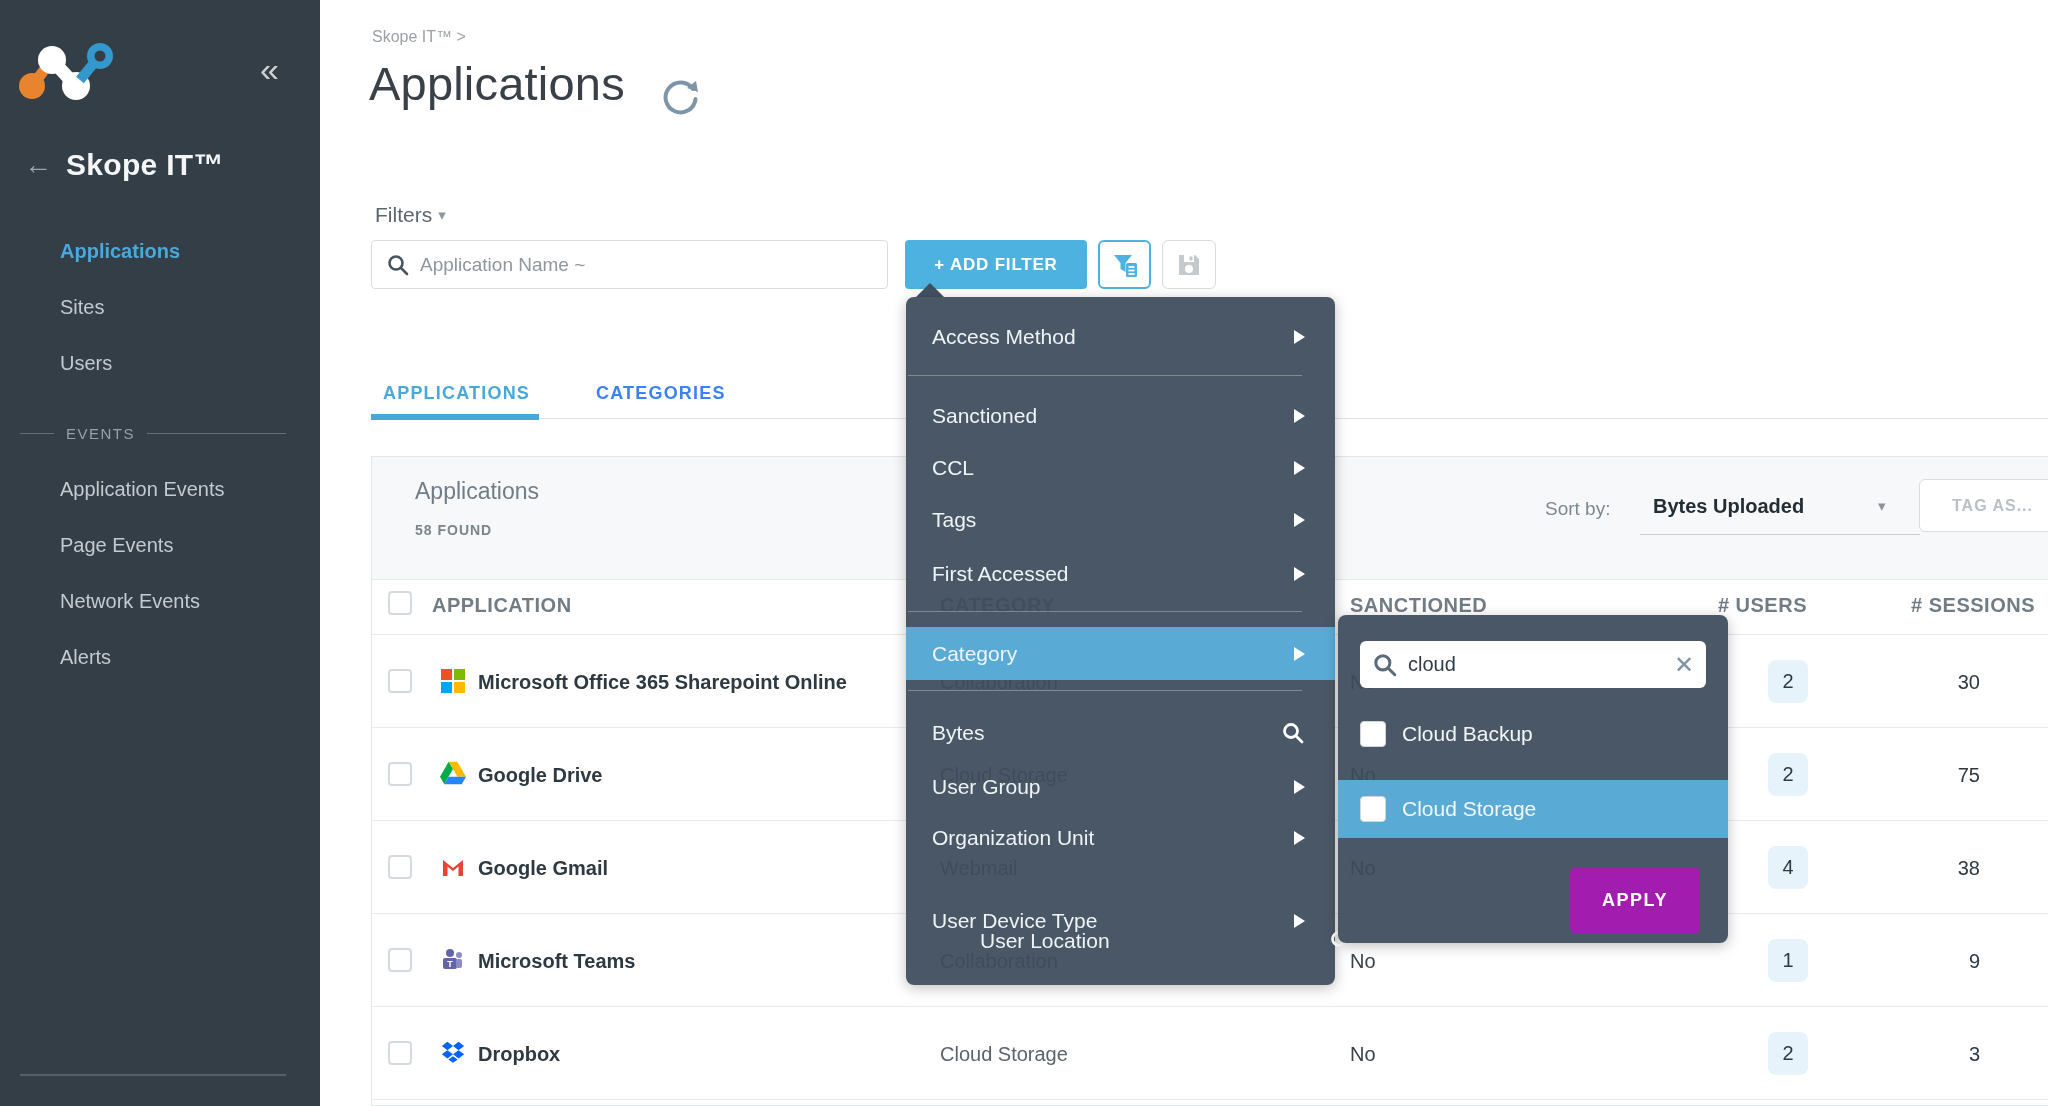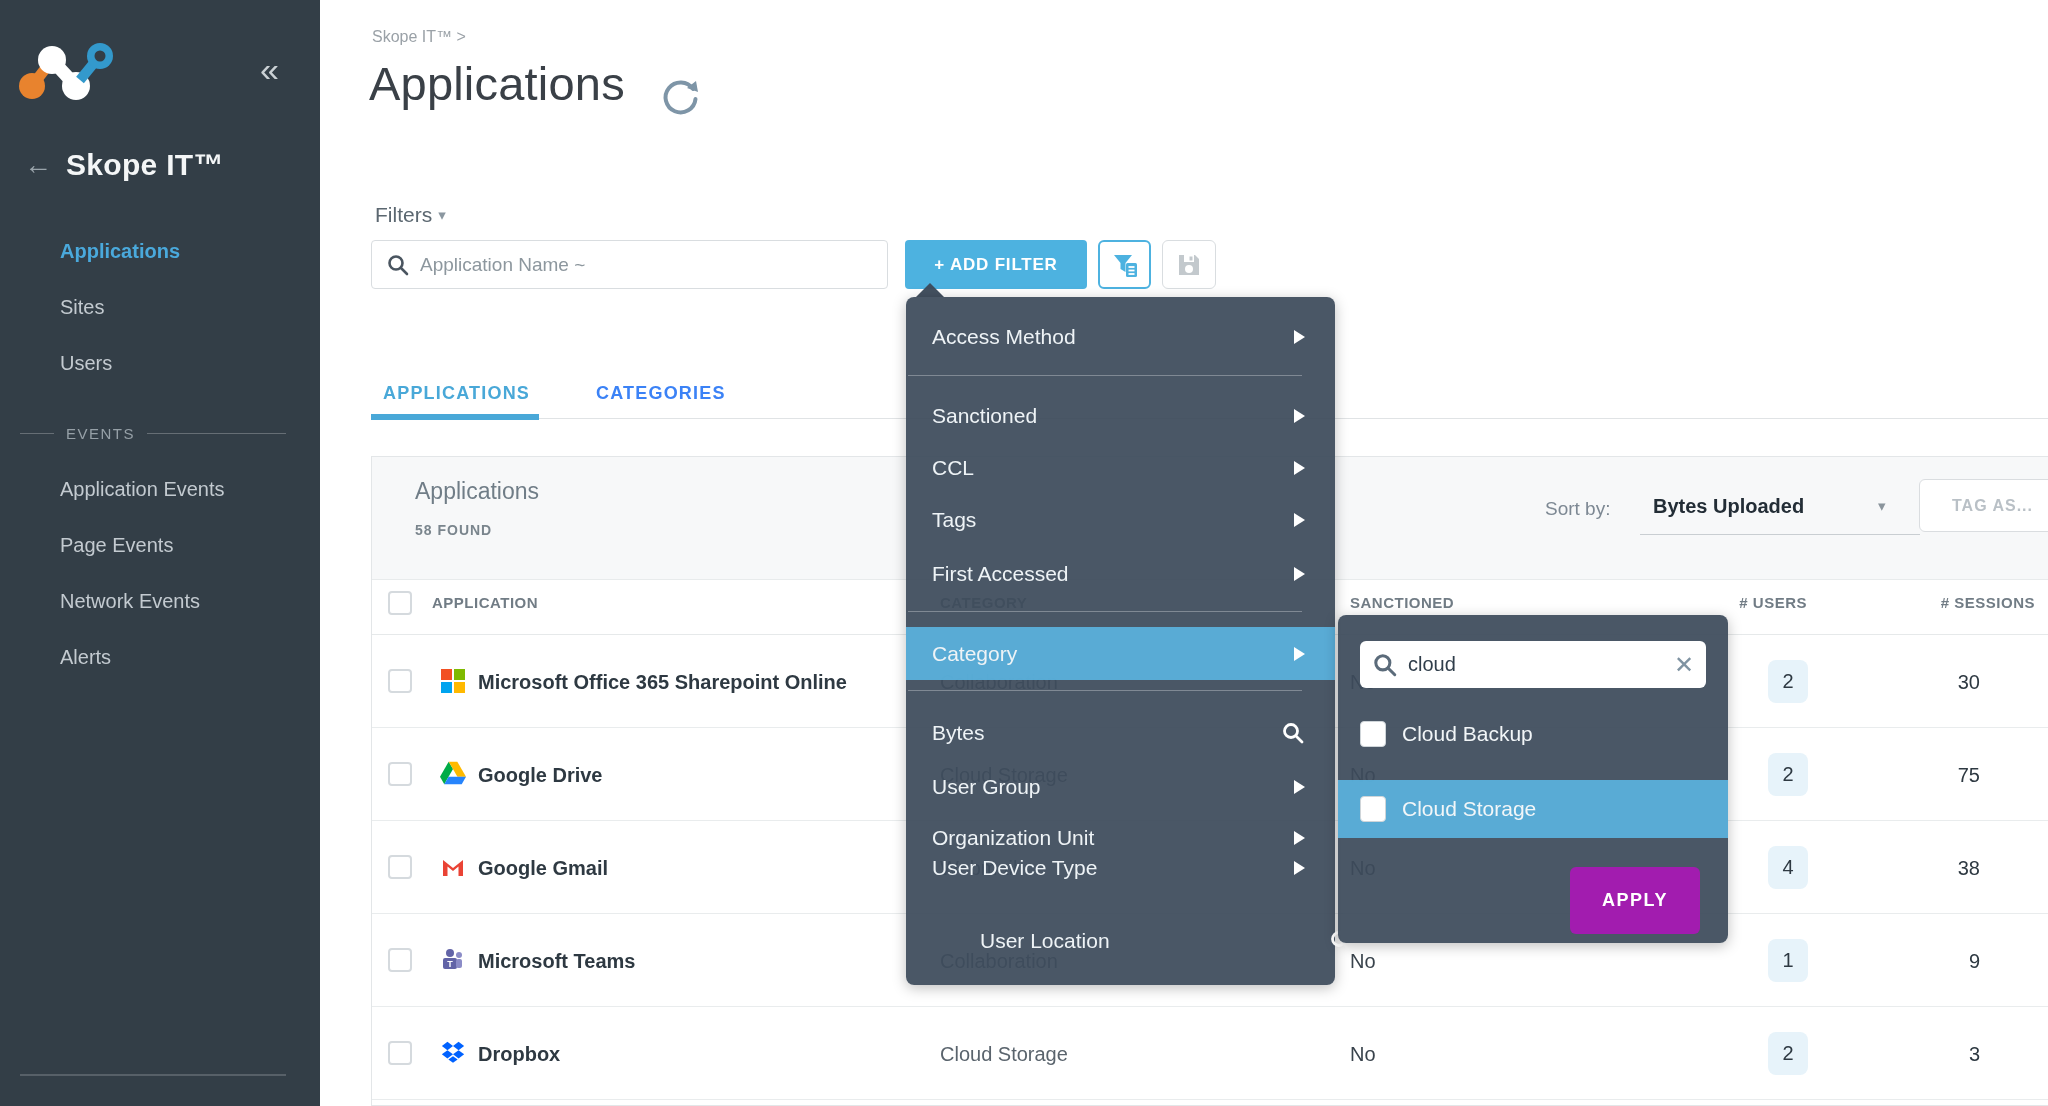--- a/index.html
+++ b/index.html
@@ -58,21 +58,21 @@
   .found { position:absolute; left:415px; top:522px; font-size:14px; font-weight:bold; letter-spacing:1px; color:#7a858d; }
   .sortby-label { position:absolute; left:1545px; top:498px; font-size:19px; color:#7d8893; }
   .sort-value { position:absolute; left:1653px; top:495px; font-size:20px; font-weight:bold; color:#232d36; cursor:pointer; }
   .sort-caret { position:absolute; left:1878px; top:497px; font-size:15px; color:#8a949c; }
   .sort-underline { position:absolute; left:1640px; top:534px; width:280px; height:1px; background:#c9ced2; }
   .btn-tagas { position:absolute; left:1919px; top:479px; width:170px; height:53px; background:#fff; border:1px solid #dadde0;
                border-radius:6px; font-size:16px; font-weight:bold; letter-spacing:1px; color:#b9c0c6; text-align:left;
                padding-left:32px; font-family:"Liberation Sans", sans-serif; cursor:pointer; }
 
   .thead-row { position:absolute; left:372px; top:580px; width:1690px; height:55px; background:#fff; border-bottom:1px solid #e6e9ea; }
-  .th { position:absolute; font-size:15px; font-weight:bold; letter-spacing:0.5px; color:#717c85; top:594px; }
+  .th { position:absolute; font-size:20px; font-weight:bold; letter-spacing:0.5px; color:#717c85; top:594px; }
   .th.c-app { left:432px; }
   .th.c-cat { left:940px; }
   .th.c-san { left:1350px; }
   .th.c-usr { left:1700px; width:107px; text-align:right; }
   .th.c-ses { left:1885px; width:150px; text-align:right; }
 
   .checkbox { width:24px; height:24px; background:#fff; border:2px solid #d5dade; border-radius:4px; cursor:pointer; }
   .thead-check { position:absolute; left:388px; top:591px; }
 
   .trow { position:absolute; left:372px; width:1690px; height:93px; background:#fff; border-bottom:1px solid #e9eced; }
@@ -328,21 +328,21 @@
     <div class="mi" style="top:464px;">
       <span>User Group</span>
         <span class="grow"></span>
       <span class="tri-right"></span>
     </div>
     <div class="mi" style="top:515px;">
       <span>Organization Unit</span>
         <span class="grow"></span>
       <span class="tri-right"></span>
     </div>
-    <div class="mi" style="top:545px;">
+    <div class="mi" style="top:598px;">
       <span>User Device Type</span>
         <span class="grow"></span>
       <span class="tri-right"></span>
     </div>
     <div class="mi" style="top:618px;margin-left:48px;">
       <span>User Location</span>
         <span class="grow"></span>
       <svg width="24" height="24" viewBox="0 0 24 24">
         <circle cx="10" cy="10" r="6.5" fill="none" stroke="#fff" stroke-width="2.8"></circle>
         <line x1="15" y1="15" x2="21" y2="21" stroke="#fff" stroke-width="2.8" stroke-linecap="round"></line>

